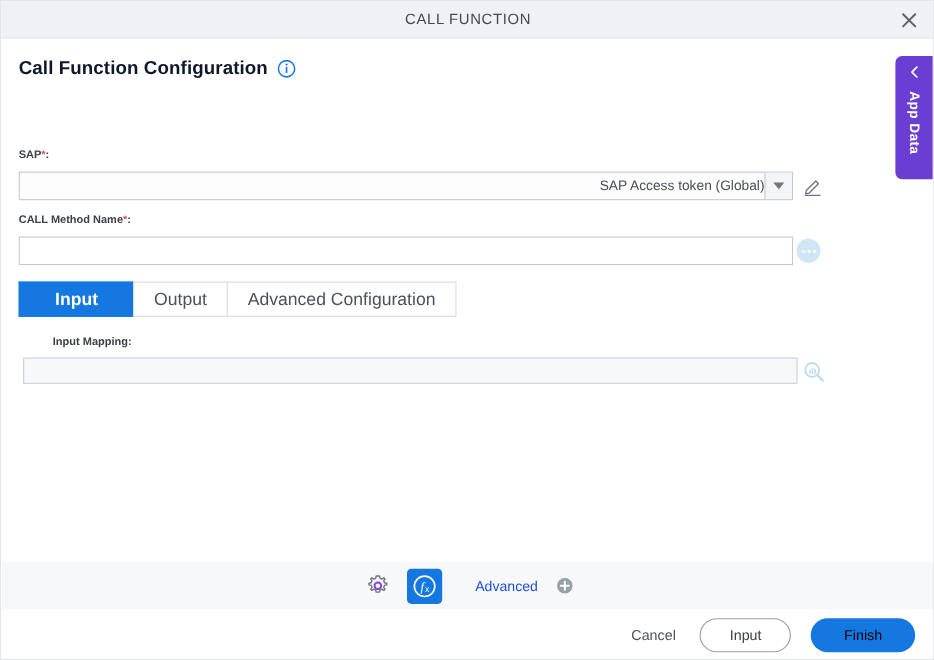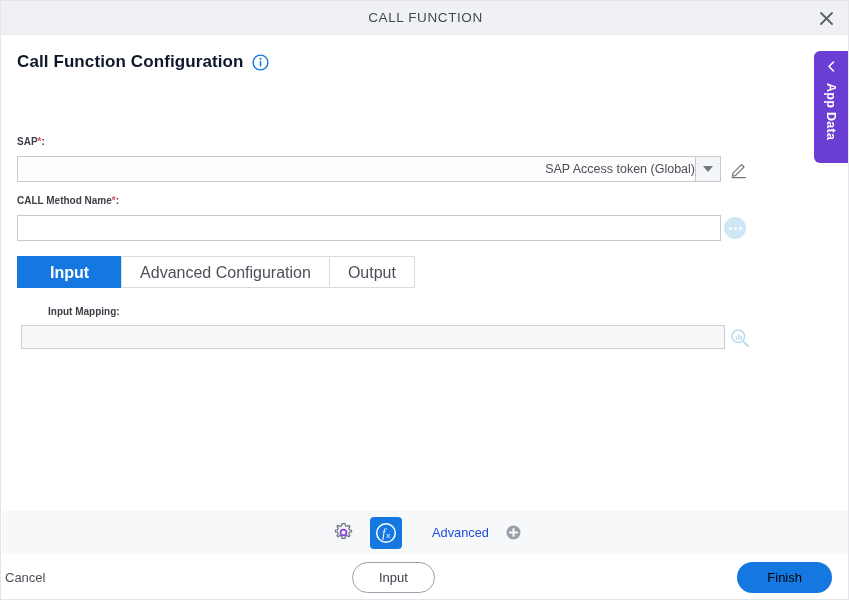--- a/index.html
+++ b/index.html
@@ -260,21 +260,21 @@
   }
 
   
   .footer {
     position: absolute;
     left: 0; top: 554px;
     width: 849px; height: 45px;
     background: #ffffff;
     display: flex;
     align-items: center;
-    justify-content: space-between;
+    justify-content: flex-end;
     padding-right: 18px;
     box-sizing: border-box;
     gap: 18px;
   }
   .btn-cancel {
     font-size: 13px;
     color: #4c5159;
     cursor: pointer;
     background: none;
     border: none;
@@ -381,22 +381,22 @@
     <input class="text-input" type="text" value="" style="">
 
     <div class="ellipsis-btn">
       <i></i>
       <i></i>
       <i></i>
     </div>
 
     <div class="tabs">
       <div class="tab active">Input</div>
+      <div class="tab">Output</div>
       <div class="tab">Advanced Configuration</div>
-      <div class="tab">Output</div>
     </div>
 
     <div class="field-label label-inmap">Input Mapping:</div>
 
     <input class="mapping-input" type="text" value="" style="">
 
     <div class="search-data-btn">
       <svg width="20" height="20" viewBox="0 0 20 20" aria-hidden="true">
         <circle cx="8.3" cy="8.3" r="6.3" fill="none" stroke="#bcdcf0" stroke-width="1.6"></circle>
         <rect x="5.6" y="8.4" width="1.5" height="3.3" fill="#bcdcf0"></rect>

